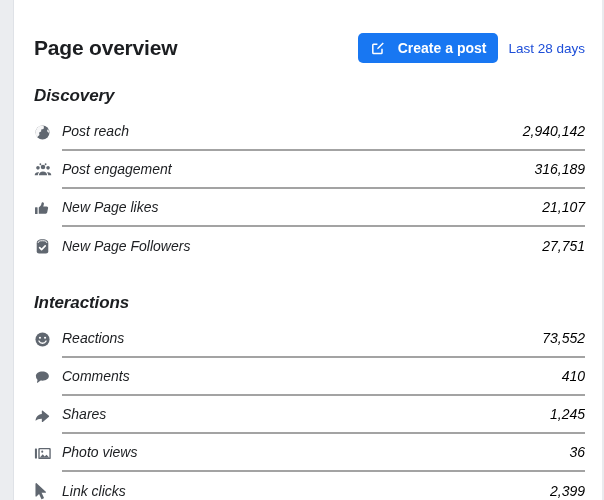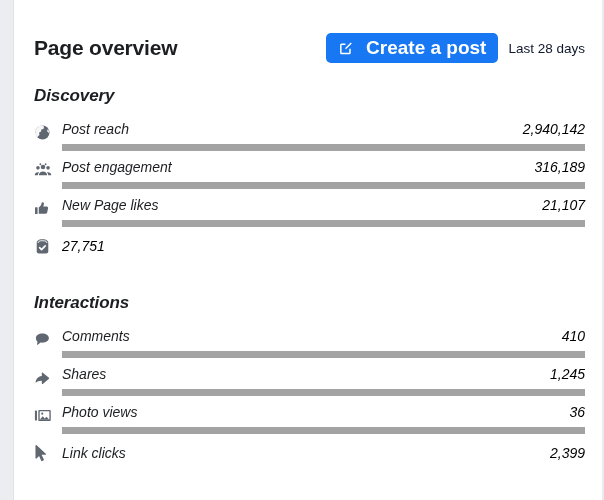--- a/index.html
+++ b/index.html
@@ -77,29 +77,29 @@
     display: inline-flex;
     align-items: center;
     gap: 13px;
     background: #1877f2;
     color: #ffffff;
     border: none;
     border-radius: 5px;
     height: 30px;
     padding: 0 12px;
     font-family: "Liberation Sans", sans-serif;
-    font-size: 19px;
+    font-size: 14px;
     font-weight: bold;
     cursor: pointer;
     white-space: nowrap;
   }
   .create-post-btn svg { display: block; }
   .date-range {
     font-size: 13.5px;
-    color: #0f172a;
+    color: #1d4ed8;
     white-space: nowrap;
   }
 
   
   .section { margin-top: 0; font-style: italic; }
   .section-title {
     font-size: 17px;
     font-weight: bold;
     color: #1c1e21;
     margin: 0;
@@ -123,21 +123,21 @@
     justify-content: flex-start;
     color: #606770;
   }
   .stat-icon svg { display: block; }
   .stat-body {
     flex: 1;
     display: flex;
     align-items: center;
     justify-content: space-between;
     height: 100%;
-    border-bottom: 7px solid #a3a3a3;
+    border-bottom: 2px solid #a3a3a3;
     box-sizing: border-box;
   }
   .stat-row:last-child .stat-body { border-bottom: none; }
   .stat-label {
     font-size: 14px;
     color: #1c1e21;
   }
   .stat-value {
     font-size: 14px;
     color: #000000;
@@ -221,28 +221,43 @@
 
       <div class="stat-row">
         <span class="stat-icon">
           <svg width="17" height="17" viewBox="0 0 20 20" aria-hidden="true">
             <path d="M3.2 6.2c0-2.6 1.6-4.6 6.8-4.6s6.8 2 6.8 4.6v9.4c0 1.5-1.2 2.7-2.7 2.7H5.9c-1.5 0-2.7-1.2-2.7-2.7V6.2z" fill="#606770"></path>
             <path d="M4.9 5.4c0-1.4 1.1-2.2 5.1-2.2s5.1.8 5.1 2.2" stroke="#ffffff" stroke-width="1.1" fill="none" stroke-linecap="round"></path>
             <path d="M6.6 11.4l2.3 2.3 4.3-4.4" stroke="#ffffff" stroke-width="1.9" fill="none" stroke-linecap="round" stroke-linejoin="round"></path>
           </svg>
         </span>
         <span class="stat-body">
+          <span class="stat-label">New Page Followers</span>
           <span class="stat-value">27,751</span>
         </span>
       </div>
     </div>
 
     <div class="section interactions">
       <h2 class="section-title">Interactions</h2>
 
+      <div class="stat-row">
+        <span class="stat-icon">
+          <svg width="17" height="17" viewBox="0 0 20 20" aria-hidden="true">
+            <circle cx="10" cy="10" r="8.3" fill="#606770"></circle>
+            <circle cx="7" cy="8" r="1.25" fill="#ffffff"></circle>
+            <circle cx="13" cy="8" r="1.25" fill="#ffffff"></circle>
+            <path d="M5.8 11.8c.9 1.7 2.4 2.6 4.2 2.6s3.3-.9 4.2-2.6" stroke="#ffffff" stroke-width="1.6" fill="none" stroke-linecap="round"></path>
+          </svg>
+        </span>
+        <span class="stat-body">
+          <span class="stat-label">Reactions</span>
+          <span class="stat-value">73,552</span>
+        </span>
+      </div>
 
       <div class="stat-row">
         <span class="stat-icon">
           <svg width="17" height="17" viewBox="0 0 20 20" aria-hidden="true">
             <path d="M2.2 8.3c0-3.2 3.4-5.5 7.6-5.5s7.7 2.3 7.7 5.5-3.4 5.5-7.7 5.5c-.7 0-1.4-.1-2-.2l-3.5 2.5c-.4.3-.9-.1-.8-.6l.7-2.7c-1.2-1-1.9-2.4-1.9-4.5z" fill="#606770"></path>
           </svg>
         </span>
         <span class="stat-body">
           <span class="stat-label">Comments</span>
           <span class="stat-value">410</span>

